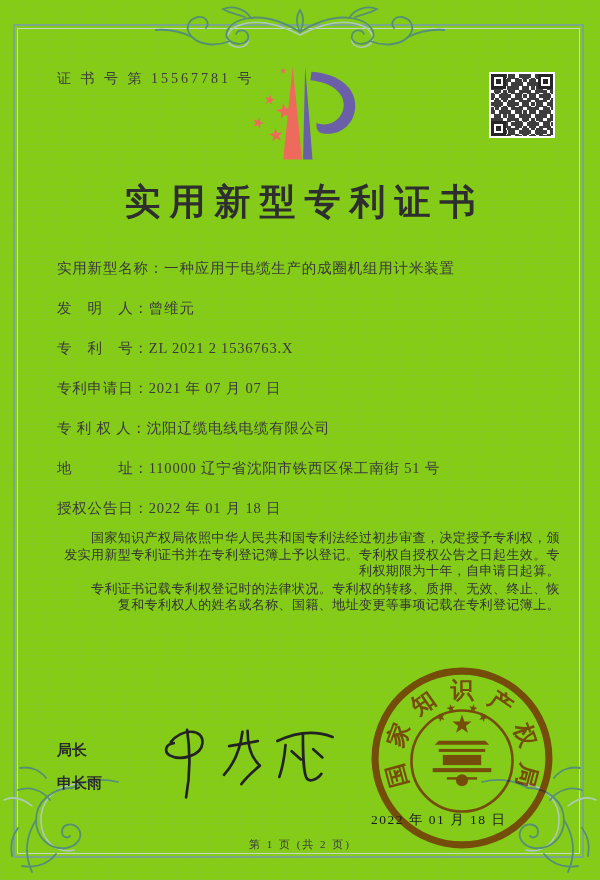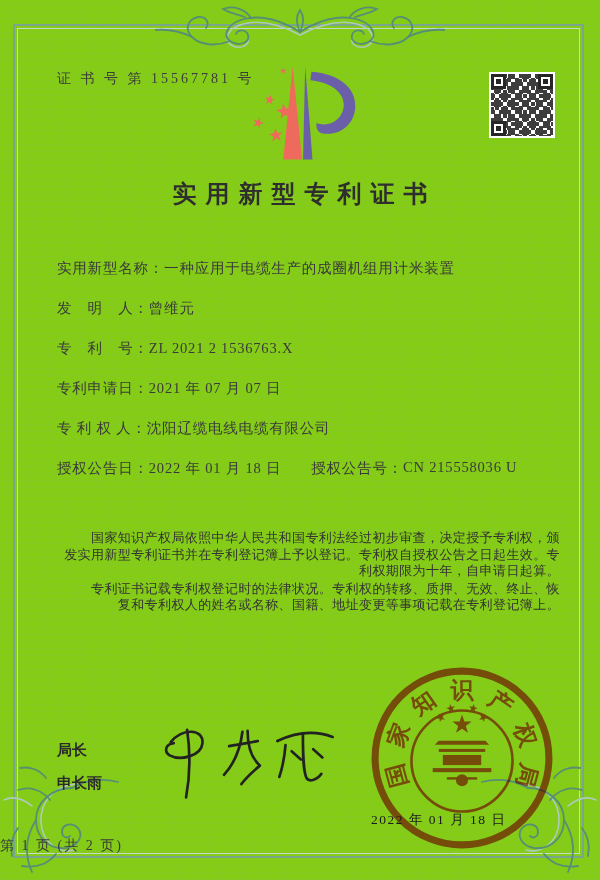--- a/index.html
+++ b/index.html
@@ -27,39 +27,39 @@
   .qr-pat{position:absolute;inset:2px;
     background-image:
       repeating-conic-gradient(#2d2d2d 0 25%, transparent 0 50%),
       repeating-conic-gradient(#2d2d2d 0 25%, transparent 0 50%);
     background-size:8px 8px,14px 14px;background-position:0 0,3px 5px;opacity:.92;}
   .fp{position:absolute;width:15px;height:15px;border:3px solid #262626;background:#fff;box-sizing:border-box;}
   .fp::after{content:"";position:absolute;inset:2px;background:#262626;}
   .fp-tl{left:2px;top:2px;} .fp-tr{right:2px;top:2px;} .fp-bl{left:2px;bottom:2px;}
 
   .title{position:absolute;left:0;right:0;top:178px;text-align:center;
-         font-size:24px;font-weight:700;color:#2e2e2e;letter-spacing:9px;text-indent:9px;}
+         font-size:36px;font-weight:700;color:#2e2e2e;letter-spacing:9px;text-indent:9px;}
 
   .fields{position:absolute;left:57px;right:38px;top:248px;font-size:14.5px;color:#3a3a3a;}
   .frow{height:40px;display:flex;align-items:center;letter-spacing:.8px;white-space:nowrap;}
   .flabel{flex:none;}
   .grant{gap:30px;}
   .gpair{display:flex;}
 
   .paras{position:absolute;left:57px;right:40px;top:530px;font-size:13px;
          line-height:16.5px;color:#333;letter-spacing:.4px;}
   .paras p{margin:0 0 1px 0;text-indent:2.2em;text-align:right;}
 
   .director{position:absolute;left:57px;top:733px;font-size:15px;line-height:33px;
             color:#2b2b2b;font-family:"Liberation Sans","DejaVu Sans",sans-serif;font-weight:700;}
   .sig{position:absolute;left:142px;top:716px;}
   .seal{position:absolute;left:366px;top:662px;opacity:.88;mix-blend-mode:multiply;}
   .seal-date{position:absolute;left:371px;top:811px;font-size:13.5px;letter-spacing:1.5px;
              color:#1b1b1b;z-index:5;}
-  .footer{position:absolute;left:0;right:0;top:837px;font-size:14px;
+  .footer{position:absolute;left:0;right:0;top:837px;text-align:center;font-size:11px;
           color:#3a3a3a;letter-spacing:2px;}
 </style>
 </head>
 <body>
 
 <div class="page">
 
   <div class="frame"></div>
 
   <svg class="orn orn-top" width="290" height="50" viewBox="0 0 290 50">
@@ -154,28 +154,28 @@
       <span class="fvalue">ZL 2021 2 1536763.X</span>
     </div>
     <div class="frow">
       <span class="flabel">专利申请日：</span>
       <span class="fvalue">2021 年 07 月 07 日</span>
     </div>
     <div class="frow">
       <span class="flabel">专 利 权 人：</span>
       <span class="fvalue">沈阳辽缆电线电缆有限公司</span>
     </div>
+    <div class="frow">
+      <span class="flabel">地　　　址：</span>
+      <span class="fvalue">110000 辽宁省沈阳市铁西区保工南街 51 号</span>
+    </div>
     <div class="frow grant">
       <span class="gpair">
         <span>授权公告日：</span>
         <span>2022 年 01 月 18 日</span>
-      </span>
-      <span class="gpair">
-        <span>授权公告号：</span>
-        <span>CN 215558036 U</span>
       </span>
     </div>
   </div>
 
   <div class="paras">
     <p>国家知识产权局依照中华人民共和国专利法经过初步审查，决定授予专利权，颁发实用新型专利证书并在专利登记簿上予以登记。专利权自授权公告之日起生效。专利权期限为十年，自申请日起算。</p>
     <p>专利证书记载专利权登记时的法律状况。专利权的转移、质押、无效、终止、恢复和专利权人的姓名或名称、国籍、地址变更等事项记载在专利登记簿上。</p>
   </div>
 
   <div class="director">

